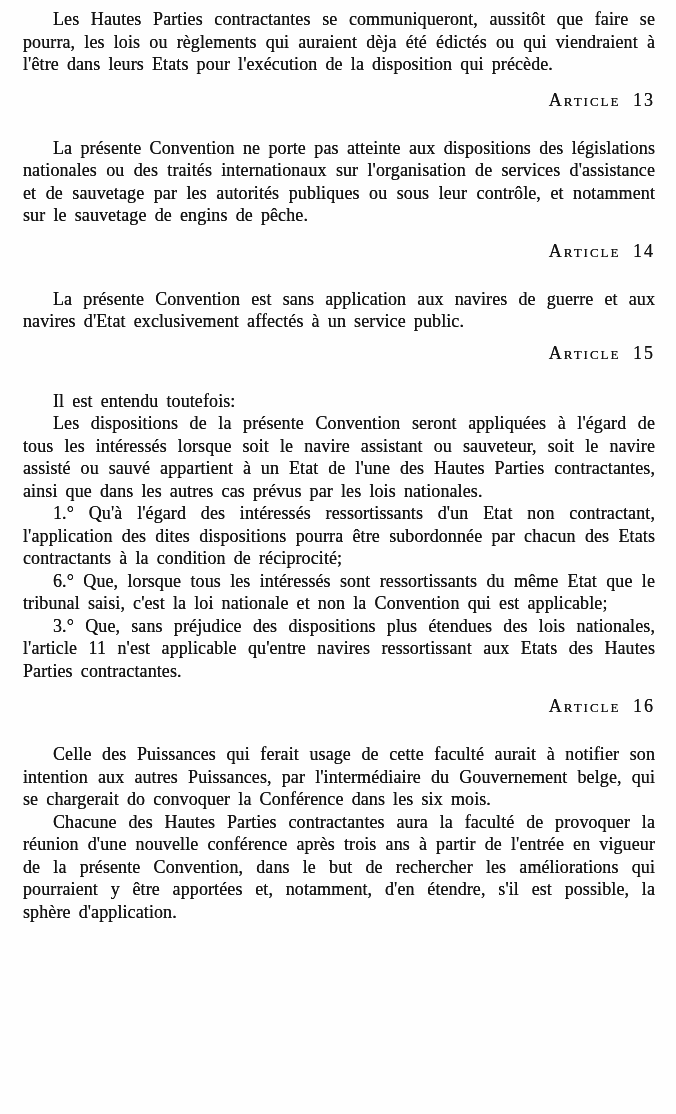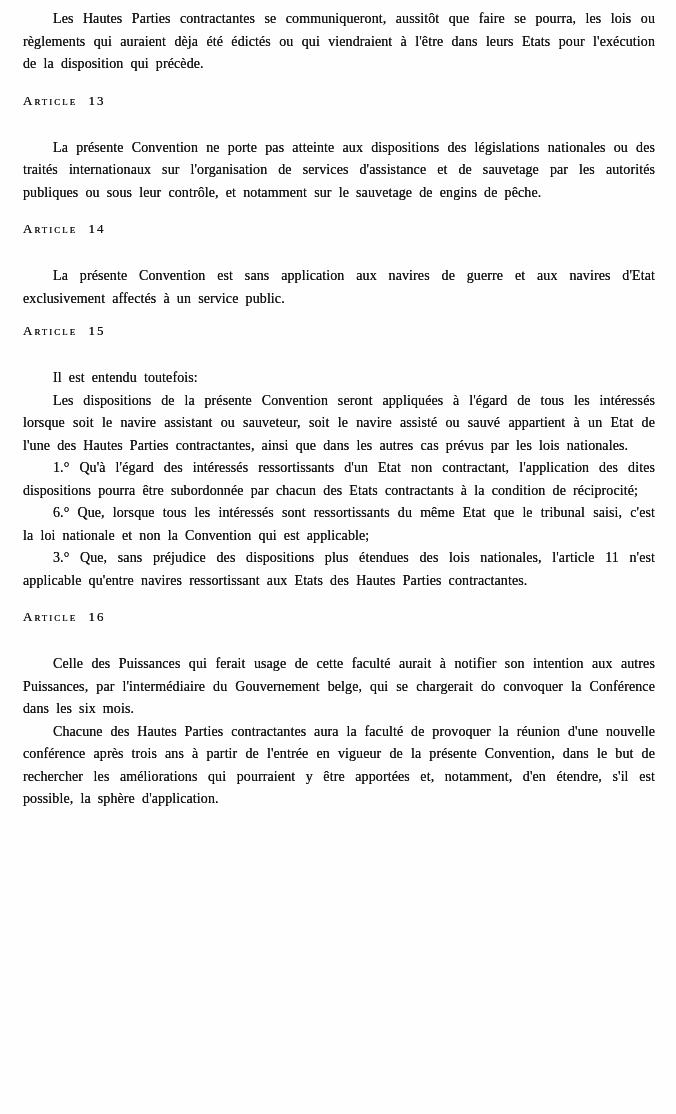--- a/index.html
+++ b/index.html
@@ -13,37 +13,37 @@
     height: 1114px;
     overflow: hidden;
     background: #fefefe;
     box-sizing: border-box;
     padding: 8px 21px 0 23px;
     font-family: "Liberation Serif", "DejaVu Serif", serif;
     color: #141414;
   }
   .para {
     margin: 0;
-    font-size: 14px;
+    font-size: 18px;
     line-height: 22.5px;
     text-align: justify;
     text-indent: 30px;
     word-spacing: 3.5px;
     letter-spacing: 0.1px;
     text-shadow: 0 0 0.45px #222;
   }
   .article-heading {
     margin: 14px 0 26px 0;
-    font-size: 13px;
+    font-size: 18px;
     line-height: 21px;
     font-weight: normal;
     font-variant: small-caps;
     letter-spacing: 2px;
     word-spacing: 6px;
-    text-align: left;
+    text-align: right;
     text-shadow: 0 0 0.4px #222;
   }
   .article-heading.tight {
     margin-top: 10px;
   }
 </style>
 </head>
 <body>
 
 <div class="page">

